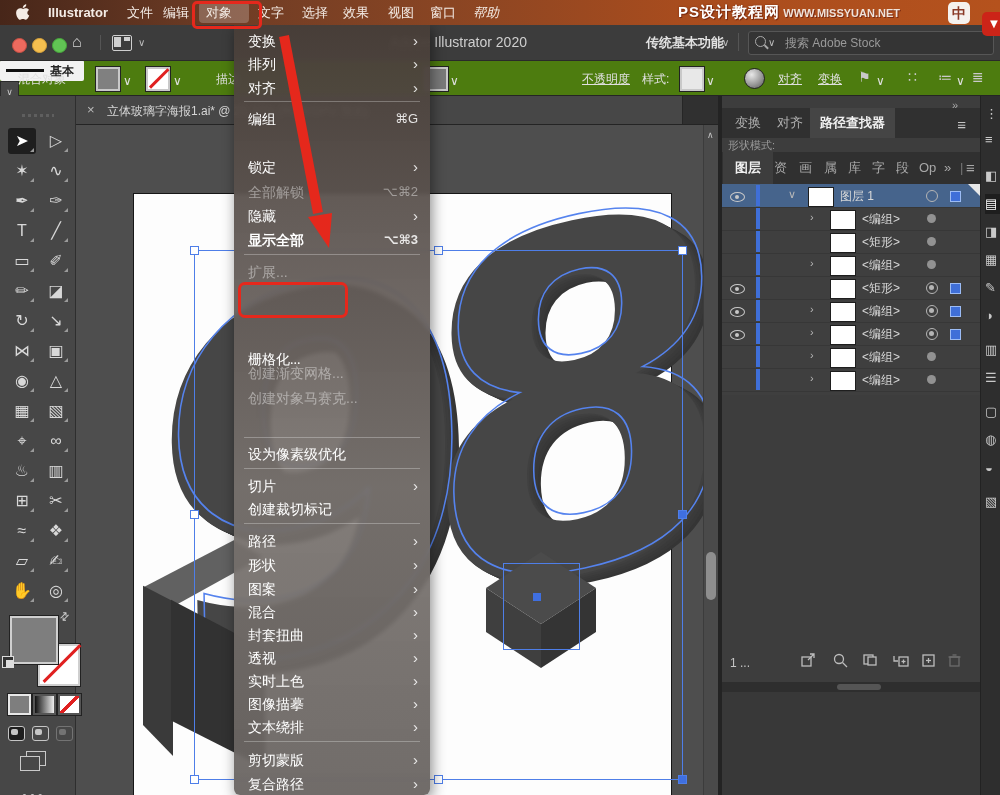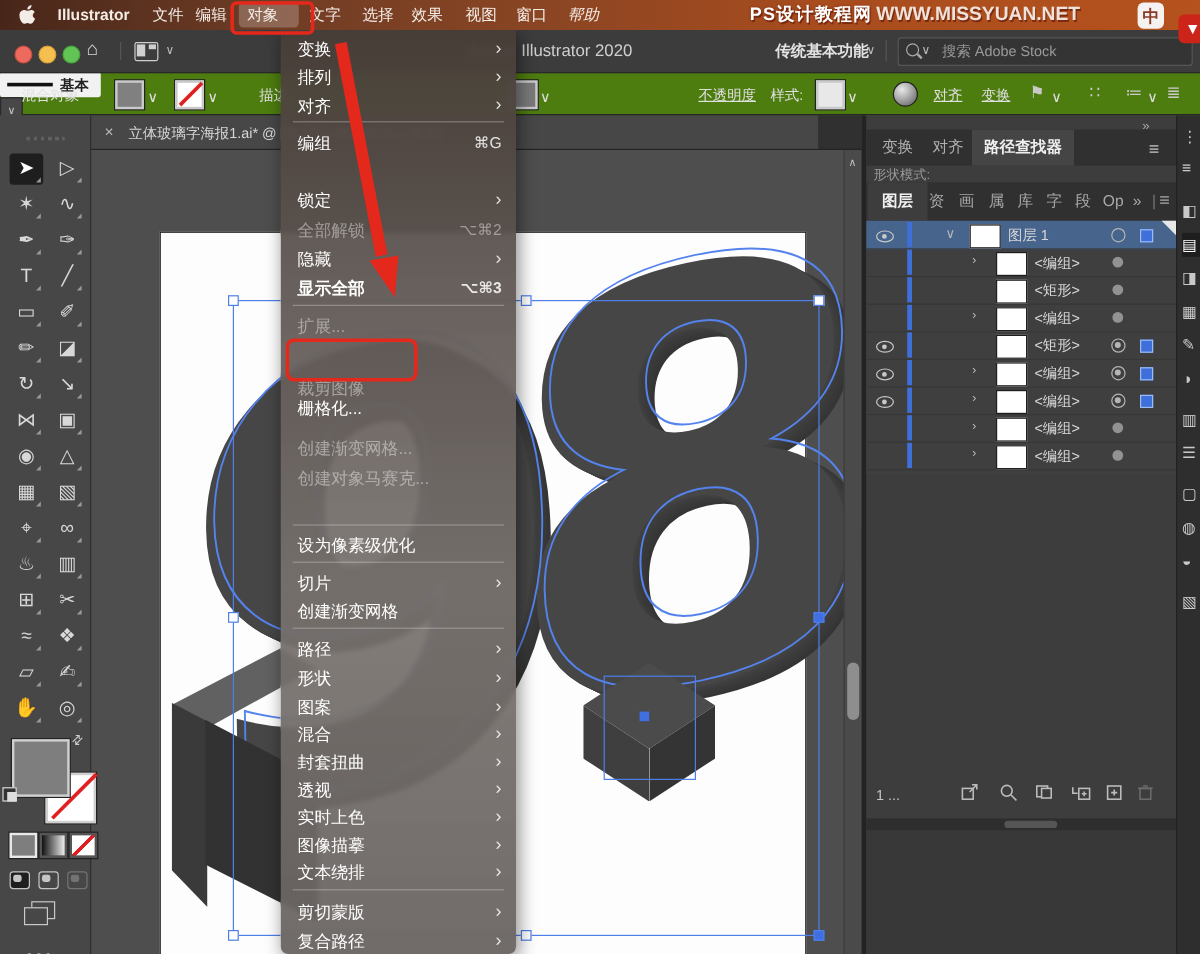--- a/index.html
+++ b/index.html
@@ -10,21 +10,21 @@
 
   
   #menubar{left:0;top:0;width:1000px;height:25px;z-index:70;
      background:linear-gradient(90deg,#472619 0%,#6e3c25 22%,#8a4523 45%,#a84c1e 68%,#b5521d 100%);}
   .mbitem{position:absolute;top:0;height:25px;line-height:25px;color:#f4ece6;font-size:13px;}
   .mbitem.bold{font-weight:bold;}
   #mb-active-bg{left:199px;top:2px;width:50px;height:21px;background:rgba(255,255,255,.22);border-radius:4px;}
   #mb-redbox{left:192px;top:1px;width:64px;height:22px;border:3px solid #e5281c;border-radius:5px;z-index:75;}
   #wm-top{right:100px;top:3px;z-index:72;text-align:right;}
   #wm-top .w1{font-size:15px;font-weight:bold;color:#fff;text-shadow:0 0 2px #7a2a10,1px 1px 0 #7a2a10;letter-spacing:1px;}
-  #wm-top .w2{font-size:16px;font-weight:bold;color:#efe2da;text-shadow:1px 1px 0 #7a2a10;}
+  #wm-top .w2{font-size:11px;font-weight:bold;color:#efe2da;text-shadow:1px 1px 0 #7a2a10;}
   #input-badge{right:30px;top:2px;width:22px;height:22px;background:#f5f2ef;border-radius:5px;color:#8a3a28;
      font-weight:bold;text-align:center;line-height:22px;font-size:14px;z-index:73;}
   #corner-badge{right:-6px;top:12px;width:24px;height:24px;background:#cc2418;border-radius:5px;color:#fff;
      text-align:center;line-height:24px;font-size:13px;z-index:73;}
 
   
   #titlebar{left:0;top:25px;width:1000px;height:35px;background:#3c3c3c;border-bottom:1px solid #2a2a2a;z-index:10;}
   .tl{position:absolute;top:13px;width:13px;height:13px;border-radius:50%;}
   #home-icon{left:72px;top:8px;font-size:16px;color:#d5d5d5;}
   .vsep{position:absolute;width:1px;background:#555;}
@@ -303,43 +303,40 @@
         <span class="ms sub">›</span>
       </div>
     <div class="mi" style="top:203px;font-weight:bold;">
         <span class="ml">显示全部</span>
         <span class="ms">⌥⌘3</span>
       </div>
     <div class="msep" style="top:229px;"></div>
     <div class="mi dis" style="top:235px;">
         <span class="ml">扩展...</span>
       </div>
-    <div class="mi dis" style="top:286px;">
-        <span class="ml">裁剪图像</span>
-      </div>
-    <div class="mi" style="top:303px;">
+    <div class="mi" style="top:323px;font-family:Liberation Serif, serif;">
         <span class="ml">栅格化...</span>
       </div>
     <div class="mi dis" style="top:336px;">
         <span class="ml">创建渐变网格...</span>
       </div>
     <div class="mi dis" style="top:361px;">
         <span class="ml">创建对象马赛克...</span>
       </div>
     <div class="msep" style="top:412px;"></div>
     <div class="mi" style="top:417px;">
         <span class="ml">设为像素级优化</span>
       </div>
     <div class="msep" style="top:443px;"></div>
     <div class="mi" style="top:449px;">
         <span class="ml">切片</span>
         <span class="ms sub">›</span>
       </div>
     <div class="mi" style="top:472px;">
-        <span class="ml">创建渐变网格</span>
+        <span class="ml">创建裁切标记</span>
       </div>
     <div class="msep" style="top:498px;"></div>
     <div class="mi" style="top:504px;">
         <span class="ml">路径</span>
         <span class="ms sub">›</span>
       </div>
     <div class="mi" style="top:528px;">
         <span class="ml">形状</span>
         <span class="ms sub">›</span>
       </div>

